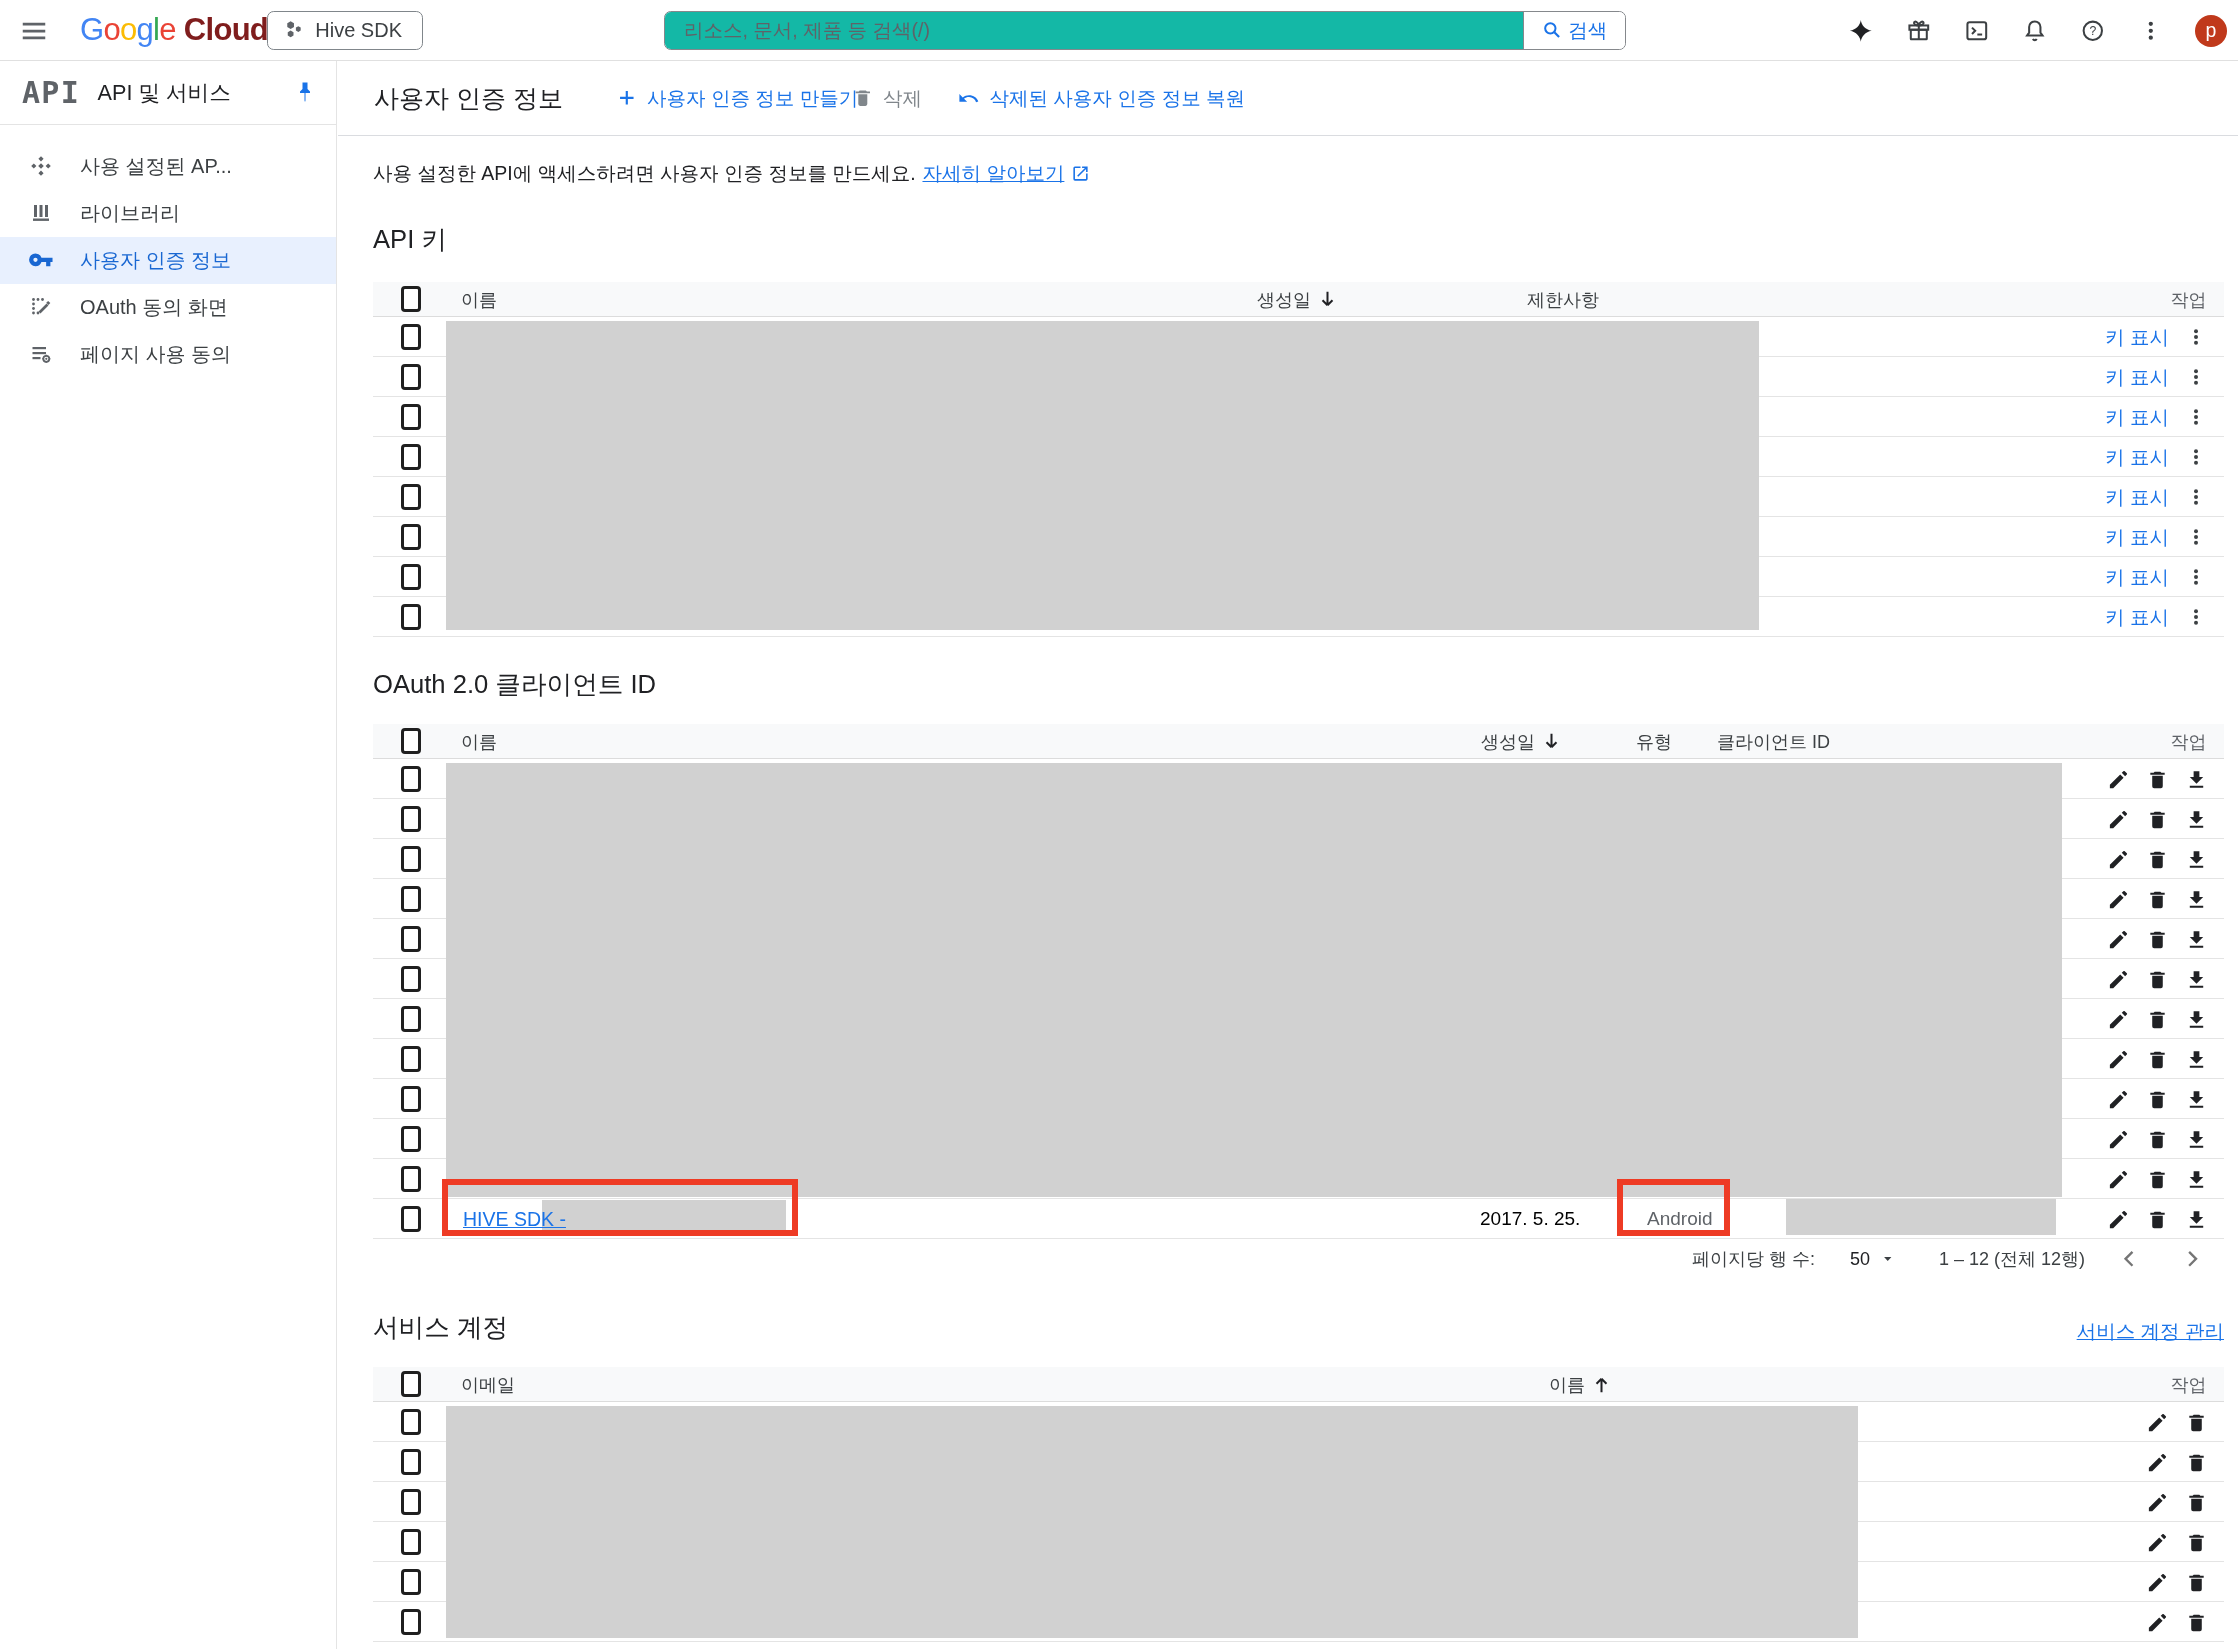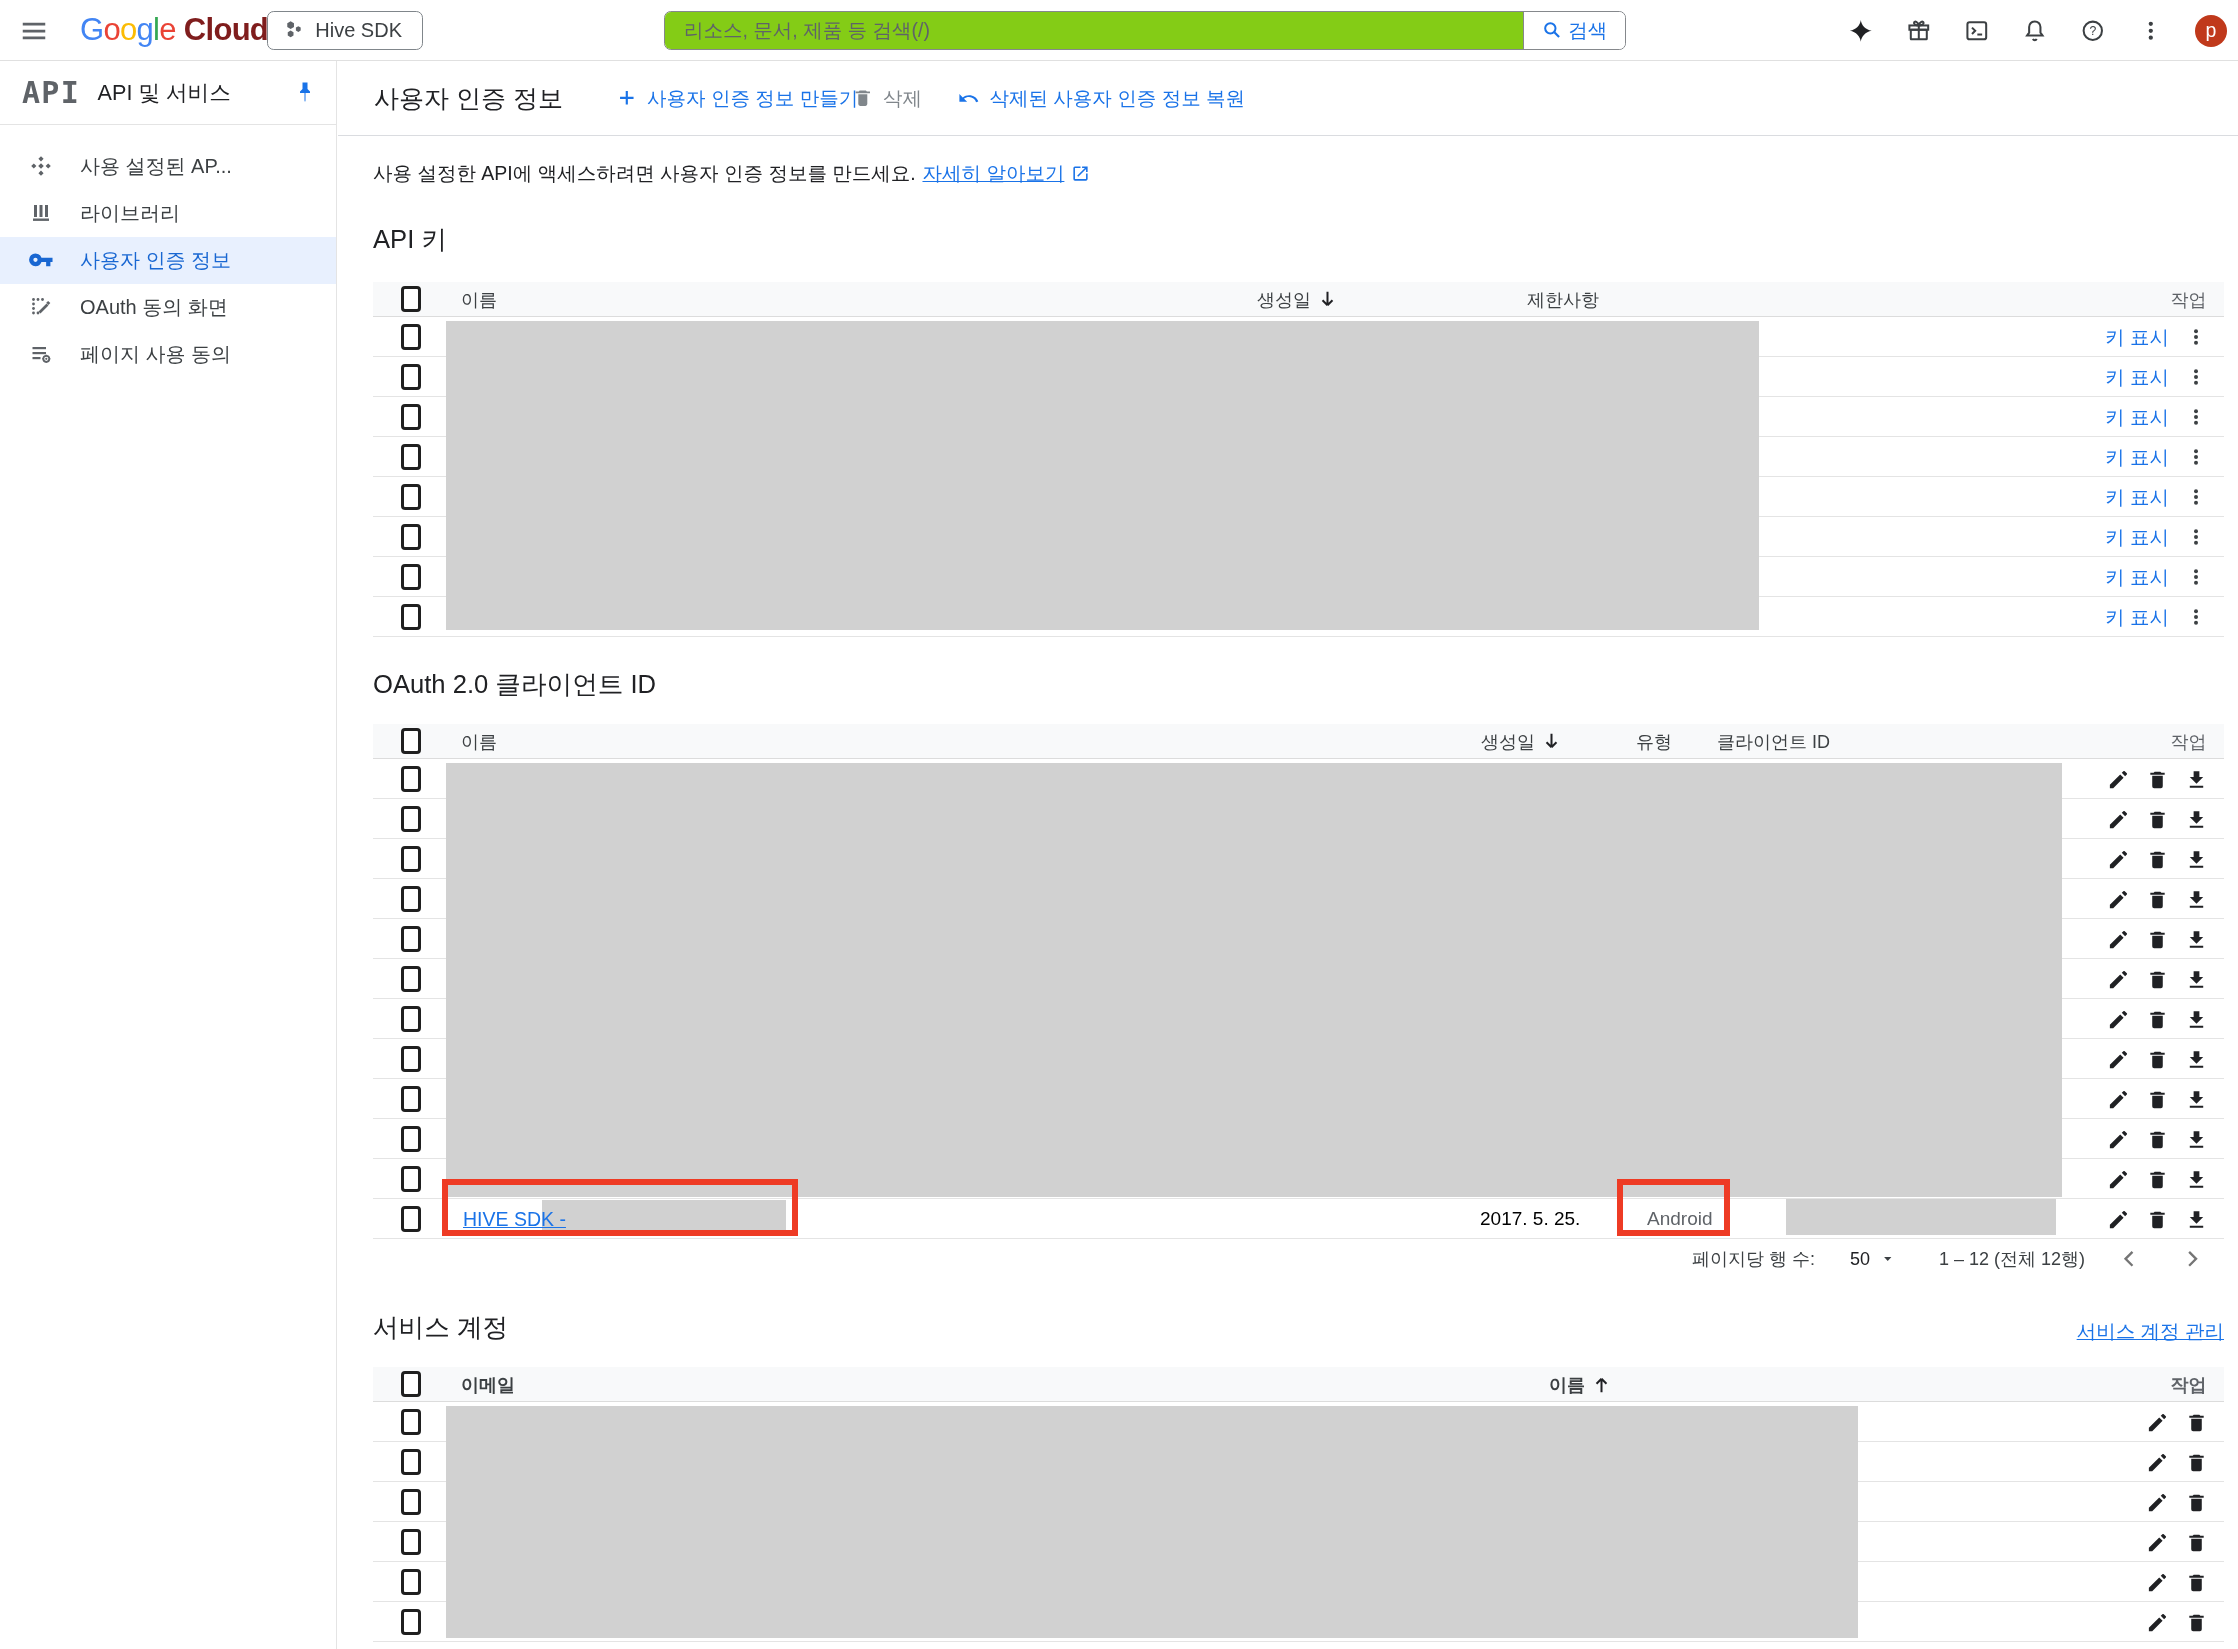--- a/index.html
+++ b/index.html
@@ -9,21 +9,21 @@
 
   
   #topbar { position:absolute; left:0; top:0; width:2239px; height:61px; background:#fff; border-bottom:1.3px solid #e0e0e0; }
   #hamburger { position:absolute; left:19px; top:16px; width:30px; height:30px; cursor:pointer; }
   #logo { position:absolute; left:80px; top:0; height:59px; display:flex; align-items:center; font-size:31px; letter-spacing:-0.7px; }
   #logo .google { font-weight:500; }
   #logo .cloud { color:#7f1d1d; margin-left:8px; font-weight:700; }
   #project-btn { position:absolute; left:267px; top:10.8px; width:156px; height:39px; border:1.3px solid #80868b; border-radius:6.7px; display:flex; align-items:center; padding:0 13.5px; gap:10.8px; background:#fff; cursor:pointer; }
   #project-btn .plabel { font-size:20px; color:#3c4043;text-align:center; }
   #searchbox { position:absolute; left:664px; top:10.8px; width:962px; height:39px; border:1.3px solid #85888c; border-radius:6.7px; display:flex; overflow:hidden; background:#f1f3f4; }
-  #searchbox input { flex:1; border:none; outline:none; background:#84cc16; font-size:19.5px; color:#202124; padding:0 19px; font-family:"Liberation Sans", sans-serif; }
+  #searchbox input { flex:1; border:none; outline:none; background:#14b8a6; font-size:19.5px; color:#202124; padding:0 19px; font-family:"Liberation Sans", sans-serif; }
   #searchbox input::placeholder { color:#5f6368; opacity:1; }
   #search-btn { width:102px; background:#fff; border:none; border-left:1.3px solid #85888c; display:flex; align-items:center; justify-content:center; gap:6.7px; cursor:pointer; font-size:19.5px; color:#1a73e8; font-family:"Liberation Sans", sans-serif; }
   #topbar-right { position:absolute; right:12px; top:0; height:61px; display:flex; align-items:center; gap:31px; }
   .tb-icon { width:27px; height:27px; display:flex; align-items:center; justify-content:center; cursor:pointer; }
   #avatar { width:32px; height:32px; border-radius:50%; display:flex; align-items:center; justify-content:center; color:#fff; font-size:19.5px; cursor:pointer; }
 
   
   #sidebar { position:absolute; left:0; top:61px; width:337px; height:1589px; background:#fff; border-right:1.3px solid #e4e4e4; }
   #sidebar-head { position:relative; height:64px; border-bottom:1.3px solid #e4e4e4; display:flex; align-items:center;padding-left:6px; }
   #api-glyph { font-family:"DejaVu Sans Mono", monospace; font-weight:bold; font-size:30px; color:#5f6368; letter-spacing:1.3px; margin-left:16px; }
@@ -713,21 +713,21 @@
       <svg width="25.6" height="25.6" viewBox="0 0 24 24">
           <path d="M9.5 5.5 16 12l-6.5 6.5" fill="none" stroke="#757575" stroke-width="2.2"></path>
         </svg>
     </span>
   </div>
 
   <div id="sa-title-row">
     <span id="sa-title">서비스 계정</span>
     <span id="sa-manage">서비스 계정 관리</span>
   </div>
-  <div class="tbl" style="top:1367px;font-weight:bold;">
+  <div class="tbl" style="top:1367px;">
     <div class="tbl-head">
       <span class="cb"></span>
       <span class="col" style="left:88px;">이메일</span>
       <span class="col" style="left:1176px;">
         <span>이름</span>
         <svg width="23" height="23" viewBox="0 0 24 24">
             <path d="M12 20V6m0 0l-5.2 5.2M12 6l5.2 5.2" stroke="#202124" stroke-width="2.1" fill="none"></path>
           </svg>
       </span>
       <span class="col light" style="right:17.5px;">작업</span>

